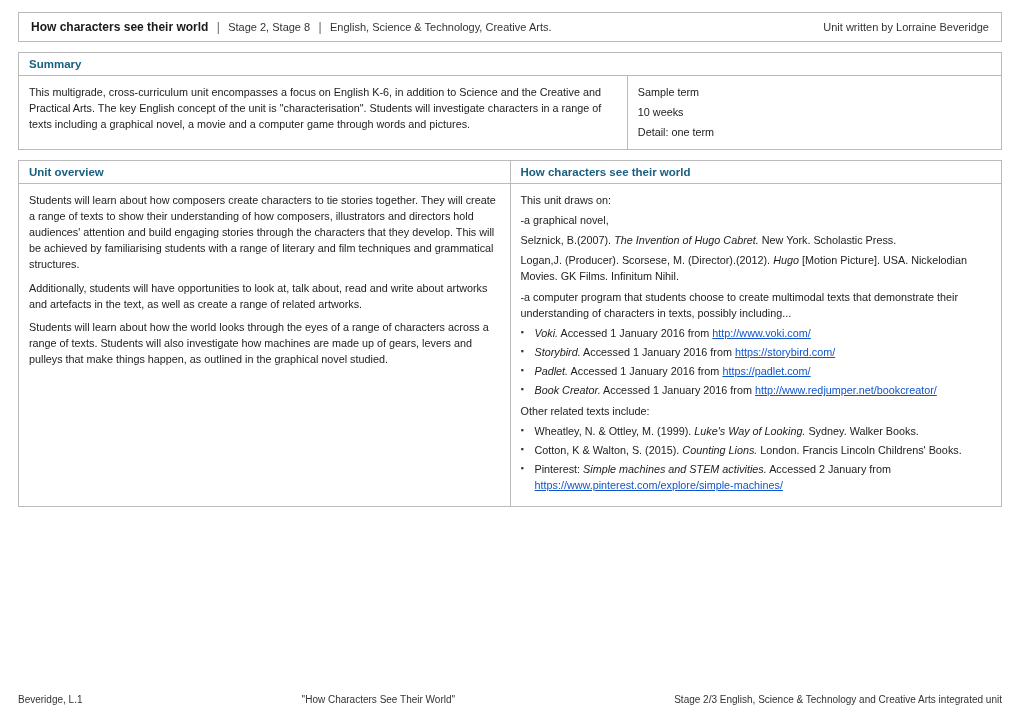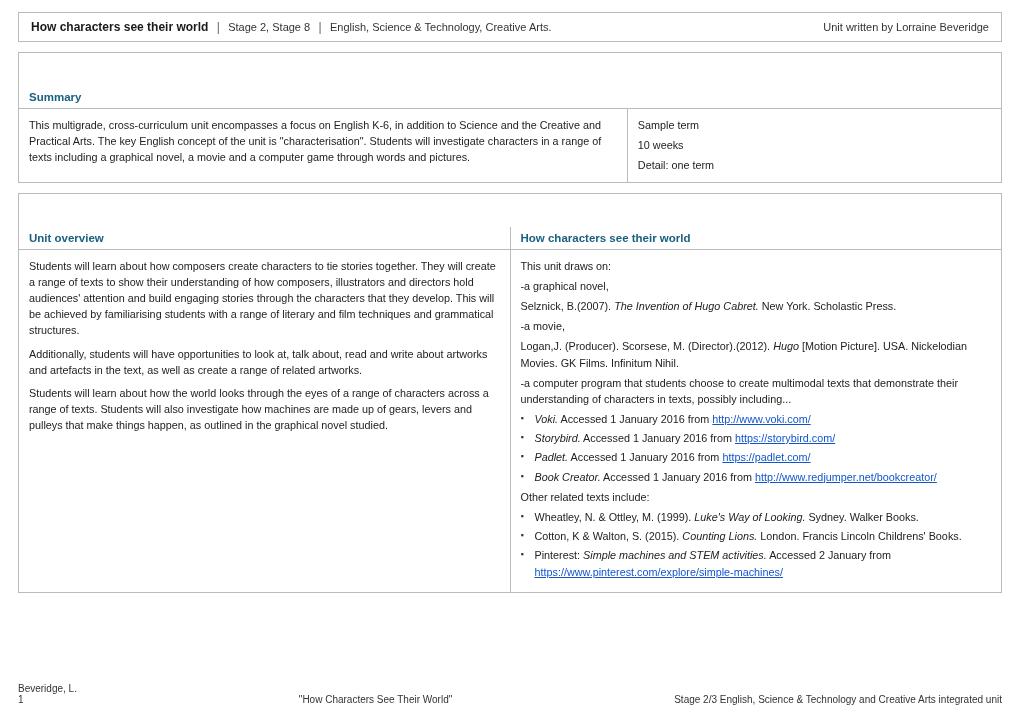--- a/index.html
+++ b/index.html
@@ -64,21 +64,20 @@
       display: flex;
       border-bottom: 1px solid #bbb;
     }
     .table-header-cell {
       padding: 5px 10px;
       font-weight: bold;
       font-size: 11.5px;
       color: #1a6080;
       border-right: 1px solid #bbb;
       flex: 1;
-      margin-top: 33px;
     }
     .table-header-cell:last-child {
       border-right: none;
     }
     .table-header-cell.narrow {
       flex: 0 0 38%;
     }
     .table-header-cell.wide {
       flex: 1;
     }
@@ -168,21 +167,20 @@
       padding-top: 6px;
       display: flex;
       justify-content: space-between;
       align-items: flex-end;
       font-size: 10px;
       color: #333;
       border-top: none;
     }
     .footer-left {
       display: flex;
-      flex-direction: column;
     }
     .footer-center {
       text-align: center;
       flex: 1;
     }
     .footer-right {
       text-align: right;
     }
   </style>
 </head>
@@ -227,21 +225,20 @@
       <div class="table-body-cell wide overview-text">
         <p>Students will learn about how composers create characters to tie stories together. They will create a range of texts to show their understanding of how composers, illustrators and directors hold audiences' attention and build engaging stories through the characters that they develop. This will be achieved by familiarising students with a range of literary and film techniques and grammatical structures.</p>
         <p>Additionally, students will have opportunities to look at, talk about, read and write about artworks and artefacts in the text, as well as create a range of related artworks.</p>
         <p>Students will learn about how the world looks through the eyes of a range of characters across a range of texts. Students will also investigate how machines are made up of gears, levers and pulleys that make things happen, as outlined in the graphical novel studied.</p>
       </div>
 
       <div class="table-body-cell wide ref-section">
         <p>This unit draws on:</p>
         <p>-a graphical novel,</p>
         <p>Selznick, B.(2007). <span class="ref-italic">The Invention of Hugo Cabret.</span> New York. Scholastic Press.</p>
-        <p>-a movie,</p>
         <p>Logan,J. (Producer). Scorsese, M. (Director).(2012). <span class="ref-italic">Hugo</span> [Motion Picture]. USA. Nickelodian Movies. GK Films. Infinitum Nihil.</p>
         <p style="margin-top:4px;">-a computer program that students choose to create multimodal texts that demonstrate their understanding of characters in texts, possibly including...</p>
         <ul class="bullet-list">
           <li><span class="ref-italic">Voki.</span> Accessed 1 January 2016 from <a class="ref-link" href="#">http://www.voki.com/</a></li>
           <li><span class="ref-italic">Storybird.</span> Accessed 1 January 2016 from <a class="ref-link" href="#">https://storybird.com/</a></li>
           <li><span class="ref-italic">Padlet.</span> Accessed 1 January 2016 from <a class="ref-link" href="#">https://padlet.com/</a></li>
           <li><span class="ref-italic">Book Creator.</span> Accessed 1 January 2016 from <a class="ref-link" href="#">http://www.redjumper.net/bookcreator/</a></li>
         </ul>
         <p>Other related texts include:</p>
         <ul class="bullet-list">

